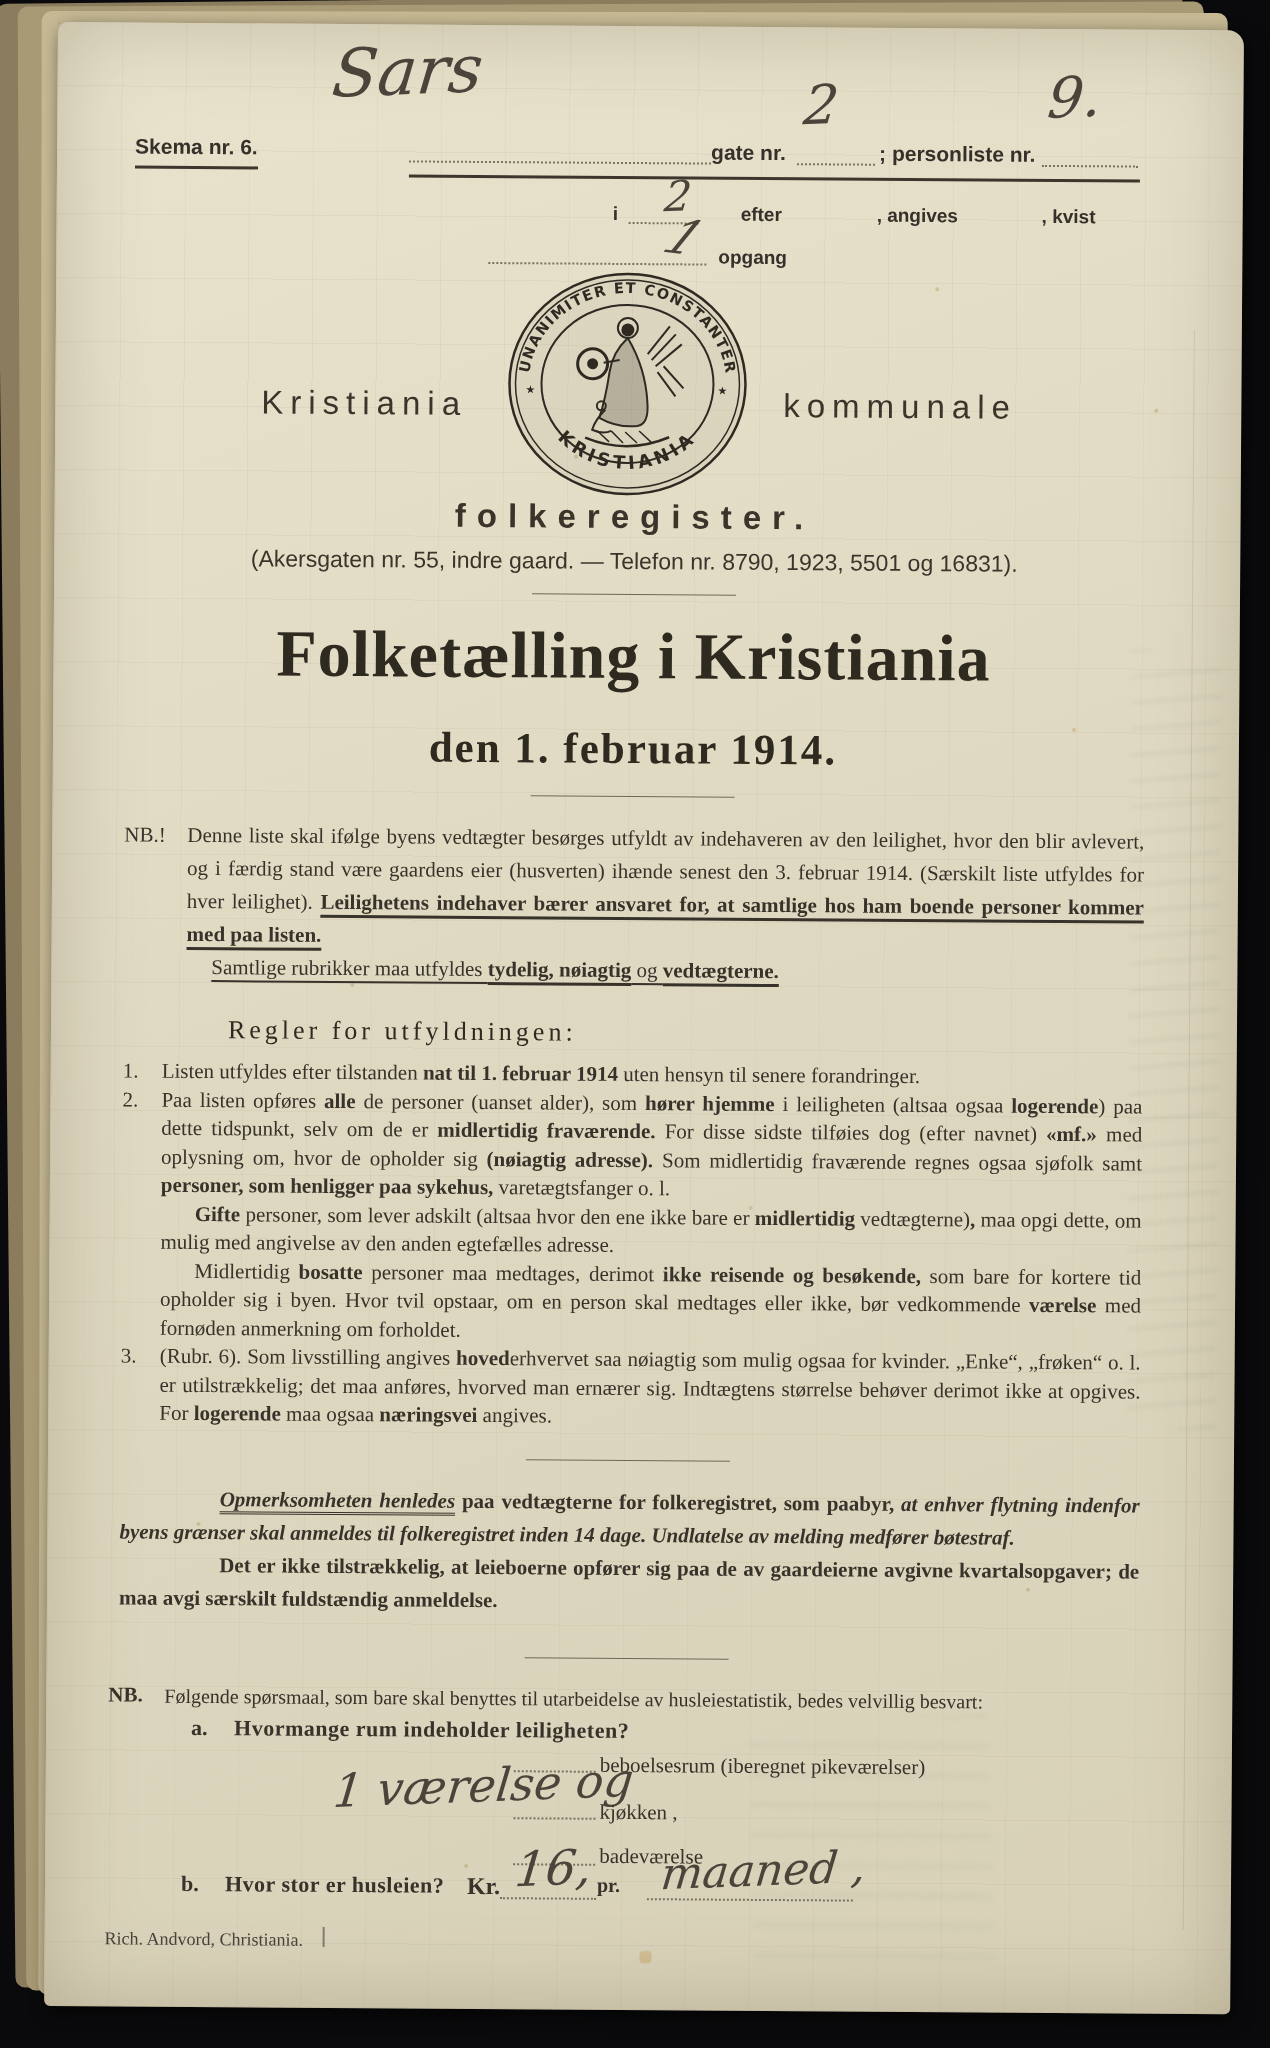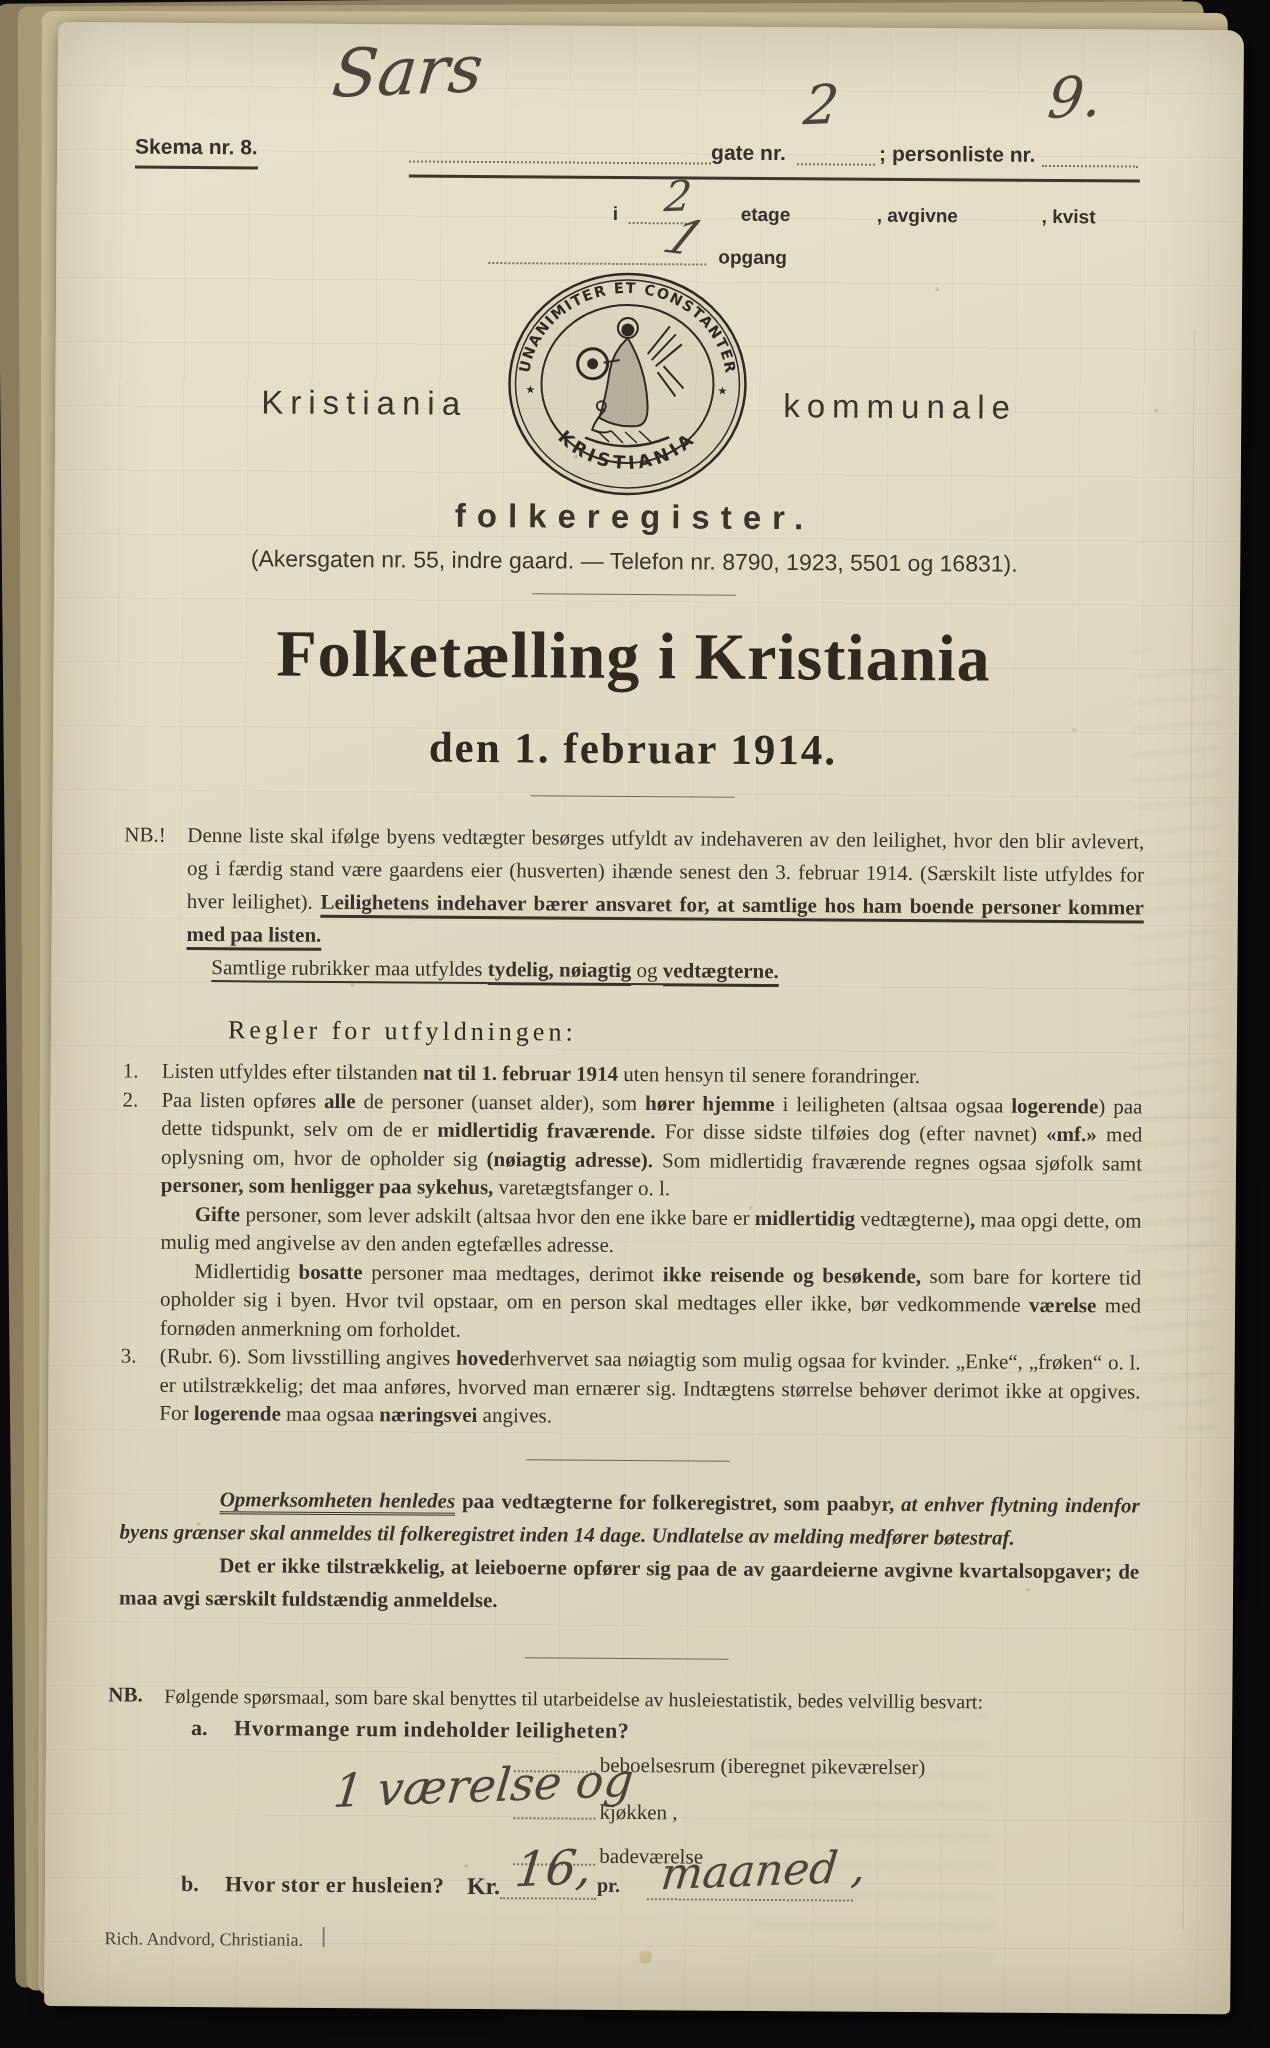--- a/index.html
+++ b/index.html
@@ -77,40 +77,40 @@
 </style>
 </head>
 <body>
 
 <div class="sheet sheet-d"></div>
 <div class="sheet sheet-c"></div>
 <div class="sheet sheet-b"></div>
 
 <div class="page">
 
-  <div class="abs lbl" style="left:78px;top:112px;padding-bottom:7px;border-bottom:3px solid #3c362c;">Skema nr. 8.</div>
+  <div class="abs lbl" style="left:78px;top:112px;padding-bottom:7px;border-bottom:3px solid #3c362c;">Skema nr. 6.</div>
 
   <div class="abs hw" style="left:272px;top:18px;font-size:66px;">Sars</div>
   <div class="abs dots" style="left:352px;top:136px;width:302px;"></div>
 
   <div class="abs lbl" style="left:654px;top:114px;">gate nr.</div>
   <div class="abs dots" style="left:740px;top:136px;width:78px;"></div>
   <div class="abs hw" style="left:744px;top:52px;font-size:54px;">2</div>
 
   <div class="abs lbl" style="left:822px;top:114px;">; personliste nr.</div>
   <div class="abs dots" style="left:985px;top:136px;width:96px;"></div>
   <div class="abs hw" style="left:988px;top:42px;font-size:56px;">9.</div>
 
   <div class="abs heavy" style="left:352px;top:150px;width:731px;"></div>
 
   <div class="abs lbl" style="left:556px;top:177px;font-size:19px;">i</div>
   <div class="abs dots" style="left:572px;top:196px;width:70px;"></div>
   <div class="abs hw" style="left:606px;top:150px;font-size:42px;">2</div>
-  <div class="abs lbl" style="left:684px;top:177px;font-size:19px;">etage</div>
-  <div class="abs lbl" style="left:820px;top:177px;font-size:19px;">, avgivne</div>
+  <div class="abs lbl" style="left:684px;top:177px;font-size:19px;">efter</div>
+  <div class="abs lbl" style="left:820px;top:177px;font-size:19px;">, angives</div>
   <div class="abs lbl" style="left:985px;top:177px;font-size:19px;">, kvist</div>
 
   <div class="abs dots" style="left:432px;top:237px;width:218px;"></div>
   <div class="abs hw hw-one" style="left:600px;top:184px;font-size:48px;">1</div>
   <div class="abs lbl" style="left:662px;top:220px;font-size:19px;">opgang</div>
 
   <svg class="abs" style="left:442px;top:242px;" width="260" height="232" viewBox="0 0 260 232">
     <ellipse cx="130" cy="116" rx="118" ry="110" fill="rgba(60,50,35,0.05)" stroke="#2e2a22" stroke-width="2.5"></ellipse>
     <ellipse cx="130" cy="116" rx="112" ry="104" fill="none" stroke="#2e2a22" stroke-width="1.5"></ellipse>
     <ellipse cx="130" cy="116" rx="86" ry="79" fill="none" stroke="#2e2a22" stroke-width="2"></ellipse>

